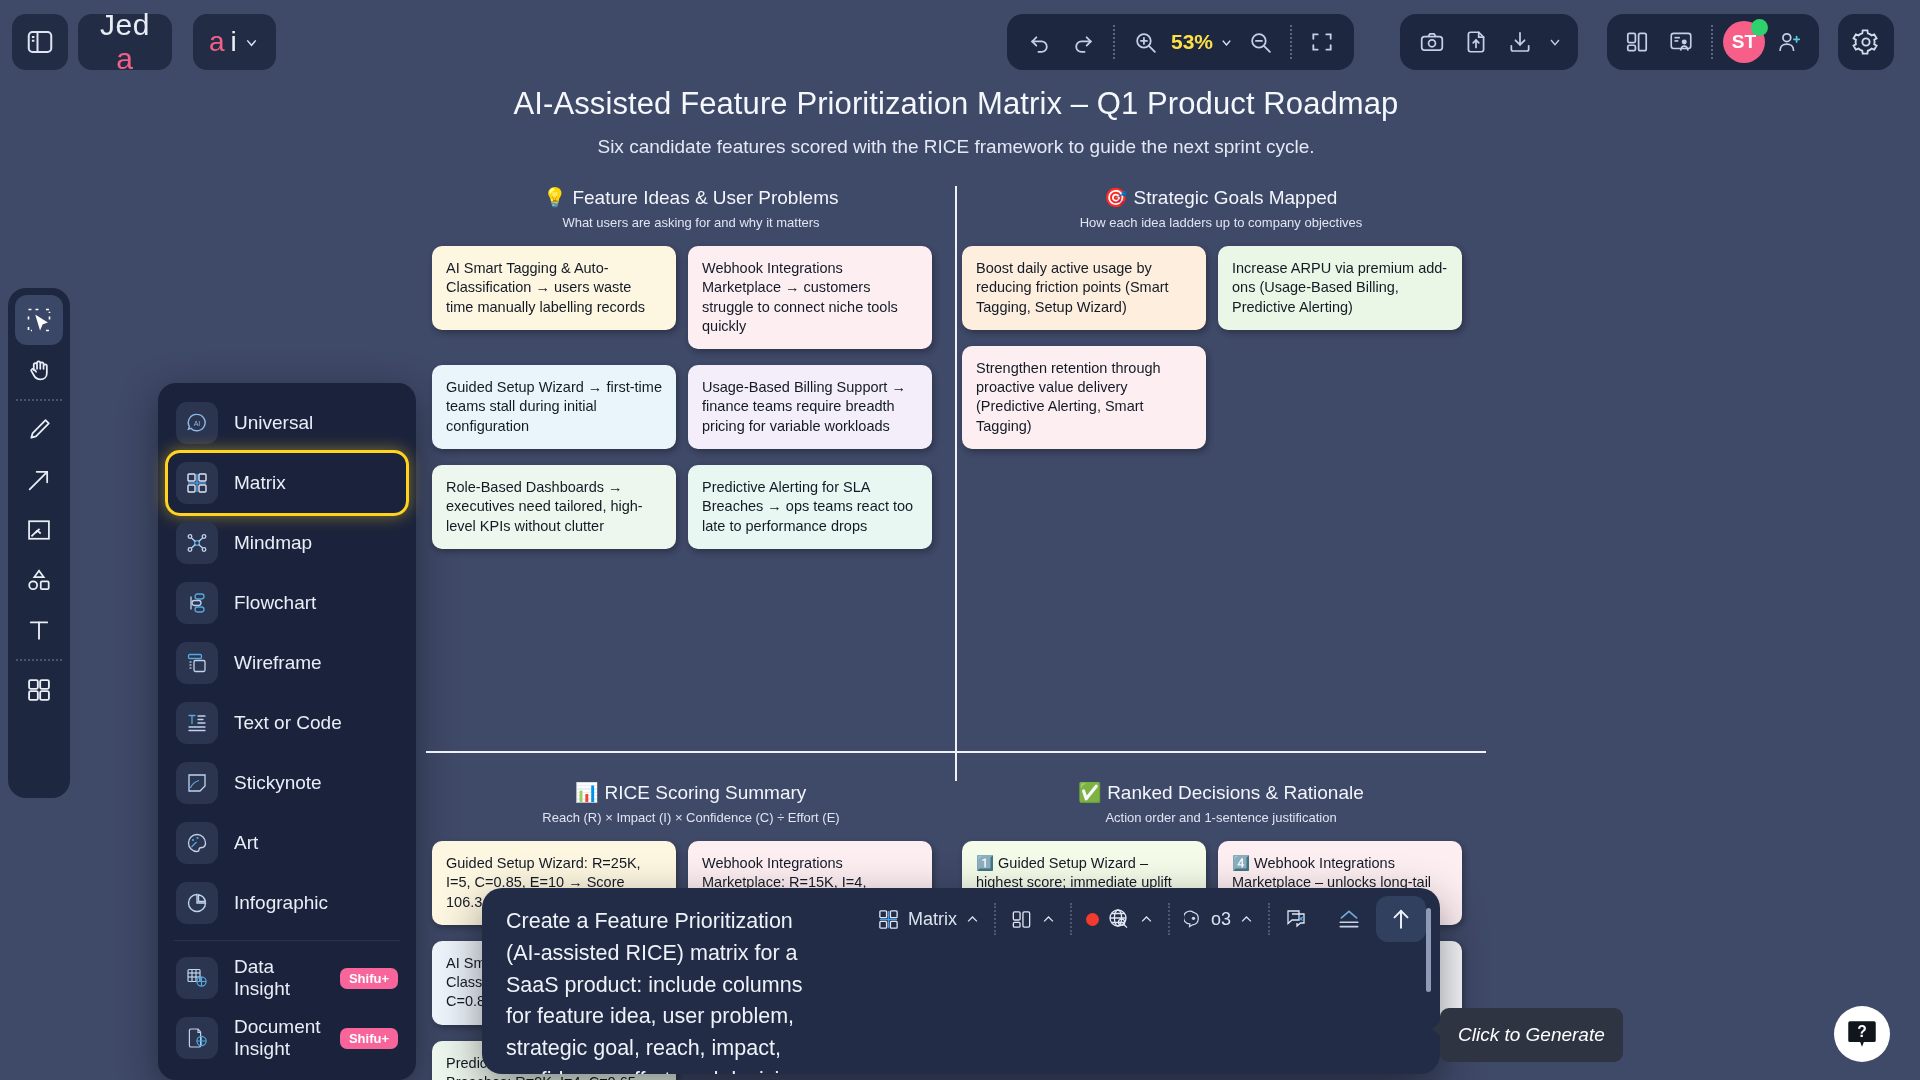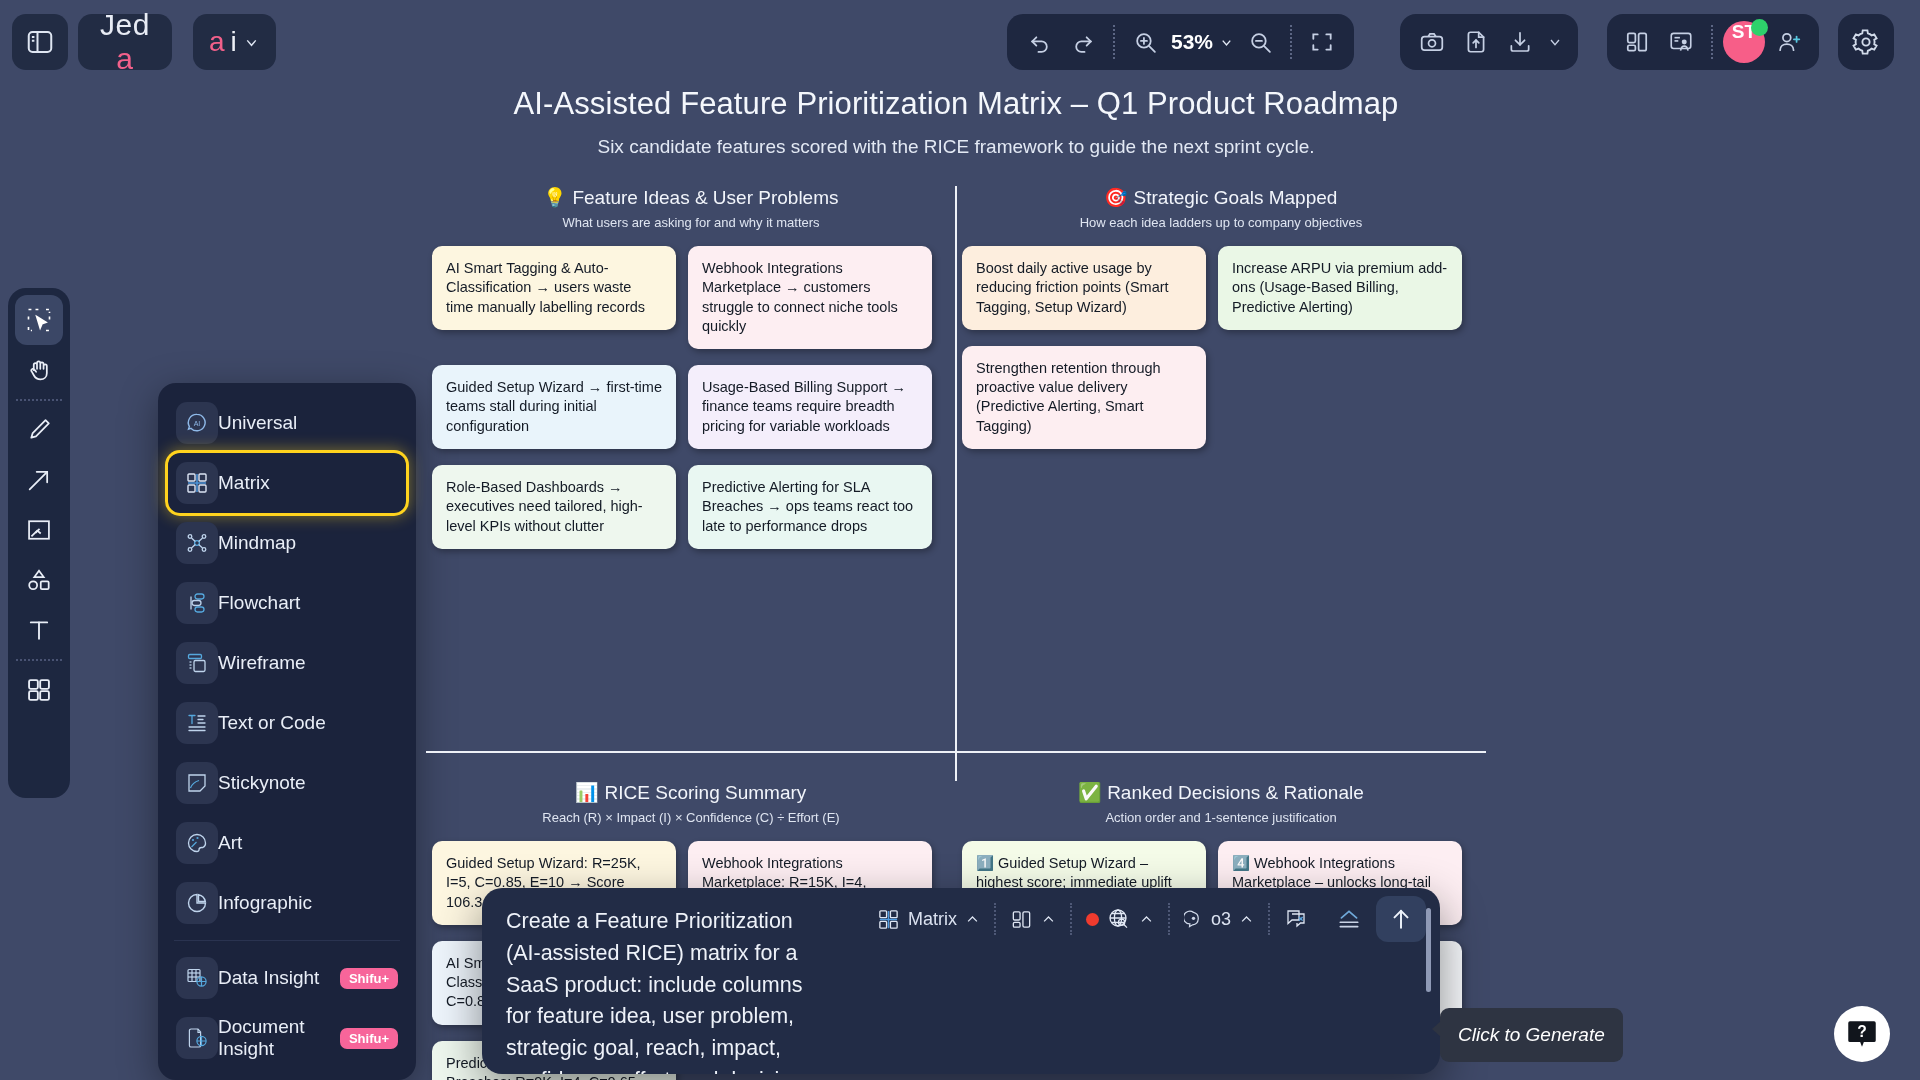--- a/index.html
+++ b/index.html
@@ -45,27 +45,27 @@
     position: absolute; left: 1838px; top: 14px; width: 56px; height: 56px;
     border-radius: 16px; background: #1e2740;
     display: flex; align-items: center; justify-content: center;
   }
   .tb-icon {
     width: 44px; height: 44px; display: flex; align-items: center; justify-content: center;
     color: #c6d0e4;
   }
   .tb-sep { width: 1px; height: 34px; border-left: 2px dotted #5c6684; margin: 0 8px; }
   .zoom-label {
-    font-size: 21px; color: #ffffff; font-weight: 700; padding: 0 4px;
+    font-size: 21px; color: #fde047; font-weight: 700; padding: 0 4px;
     display: flex; align-items: center; gap: 6px; justify-content: space-between;
   }
   .avatar {
     position: relative; width: 42px; height: 42px; border-radius: 50%;
     background: #f75e88; color: #fff; font-size: 19px; font-weight: 700;
-    display: flex; justify-content: center; margin: 0 2px;
+    display: flex; align-items: center; justify-content: center; margin: 0 2px;
   }
   .avatar .dot {
     position: absolute; right: -3px; top: -2px; width: 17px; height: 17px;
     border-radius: 50%; background: #2ed16b;
   }
 
   
   .rail {
     position: absolute; left: 8px; top: 288px; width: 62px; height: 510px;
     border-radius: 18px; background: #1d2740;
@@ -78,21 +78,21 @@
   .rail-btn.active { background: #3b4766; }
   .rail-div { width: 46px; border-top: 2px dotted #495373; margin: 4px 0; }
 
   
   .typemenu {
     position: absolute; left: 158px; top: 383px; width: 258px;
     border-radius: 18px; background: #1b233c;
     padding: 10px 10px 12px 10px; box-shadow: 0 10px 38px rgba(0,0,0,.38);
   }
   .tm-item {
-    position: relative; display: flex; align-items: center; gap: 0;
+    position: relative; display: flex; align-items: center; gap: 16px;
     height: 60px; border-radius: 12px; padding: 0 8px;
   }
   .tm-item.selected { box-shadow: 0 0 0 3px #ffd31e, 0 0 16px 3px rgba(255,211,30,.45); }
   .tm-ico {
     width: 42px; height: 42px; border-radius: 11px; background: #2c3category;
     background: #2d3category;
     background: #2c3550;
     display: flex; align-items: center; justify-content: center; flex: 0 0 42px;
     color: #cfd8ea;
   }

